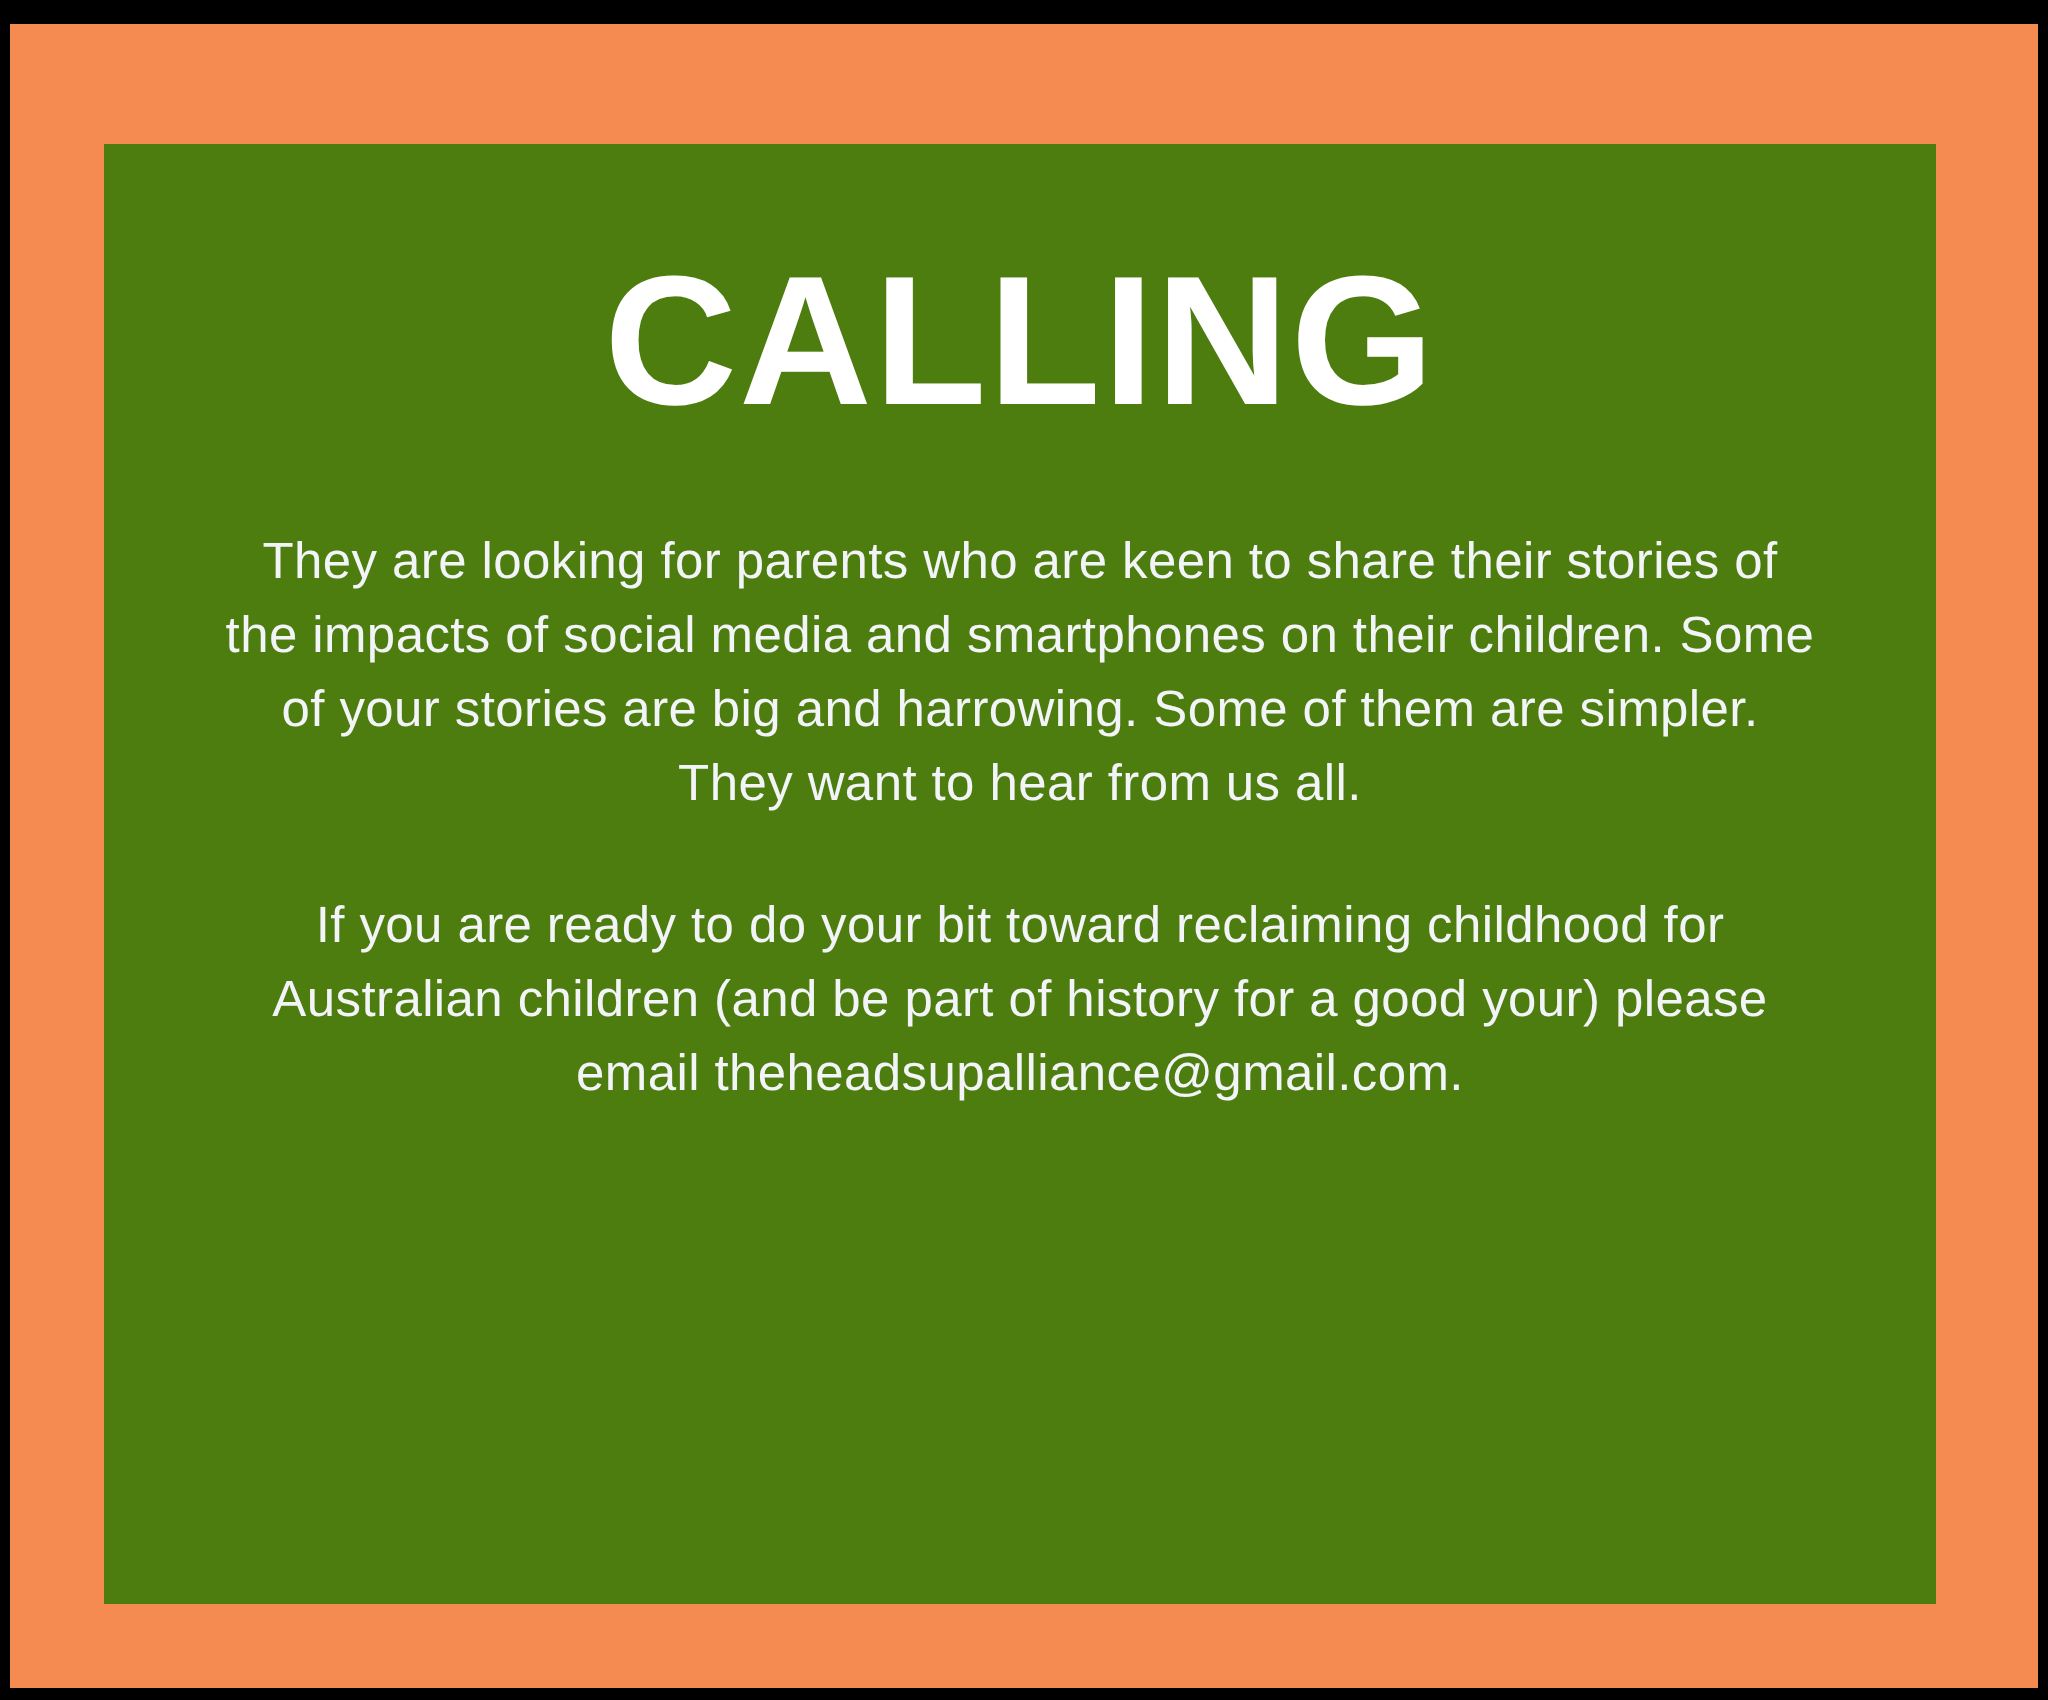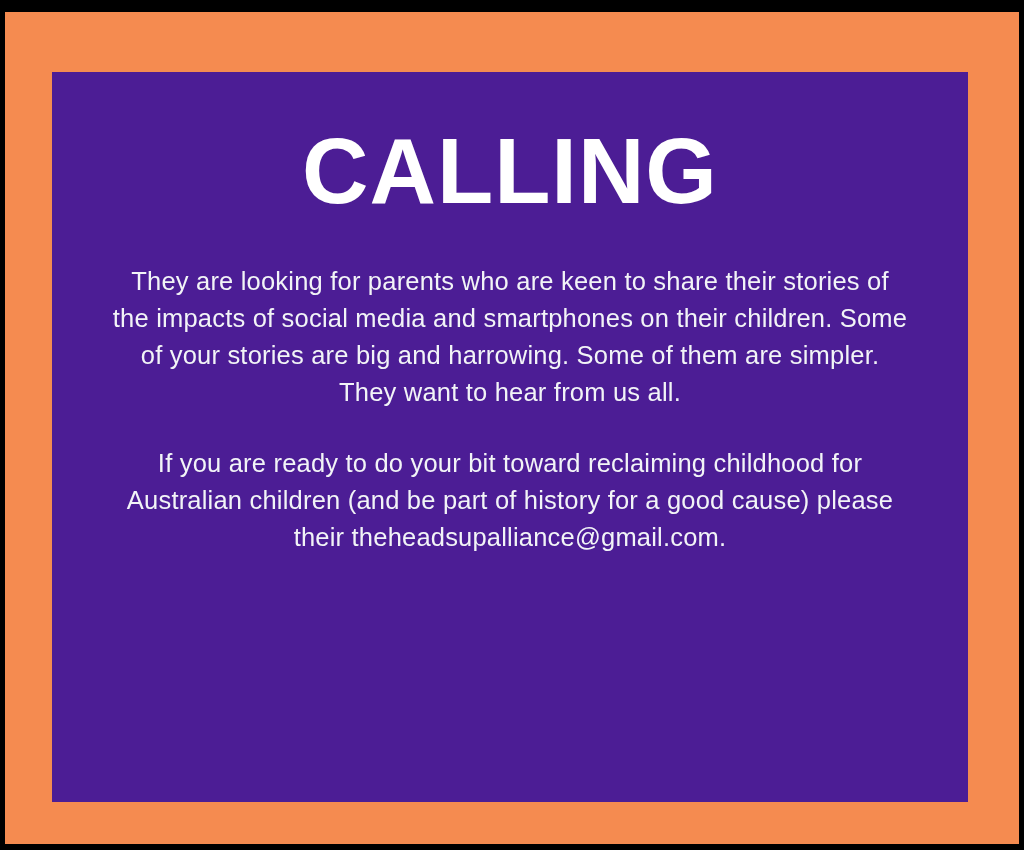--- a/index.html
+++ b/index.html
@@ -56,21 +56,21 @@
     height: 850px;
     background: #000000;
   }
 
   .card {
     position: absolute;
     left: 52px;
     top: 72px;
     width: 916px;
     height: 730px;
-    background: #4c1d95;
+    background: #4d7c0f;
     box-sizing: border-box;
     padding: 46px 56px 40px 56px;
     text-align: center;
     color: #ffffff;
   }
 
   .headline {
     font-family: "Liberation Sans", sans-serif;
     font-weight: bold;
     font-size: 92px;
@@ -114,17 +114,17 @@
   <div class="edge-right"></div>
 
   <div class="card">
 
     <h1 class="headline">
       <span class="line">CALLING</span>
     </h1>
 
     <div class="body-block">
       <p class="para p2">They are looking for parents who are keen to share their stories of the impacts of social media and smartphones on their children. Some of your stories are big and harrowing. Some of them are simpler. They want to hear from us all.</p>
-      <p class="para p3">If you are ready to do your bit toward reclaiming childhood for Australian children (and be part of history for a good cause) please their theheadsupalliance@gmail.com.</p>
+      <p class="para p3">If you are ready to do your bit toward reclaiming childhood for Australian children (and be part of history for a good your) please email theheadsupalliance@gmail.com.</p>
     </div>
 
   </div>
 </div>
 
 </body></html>

